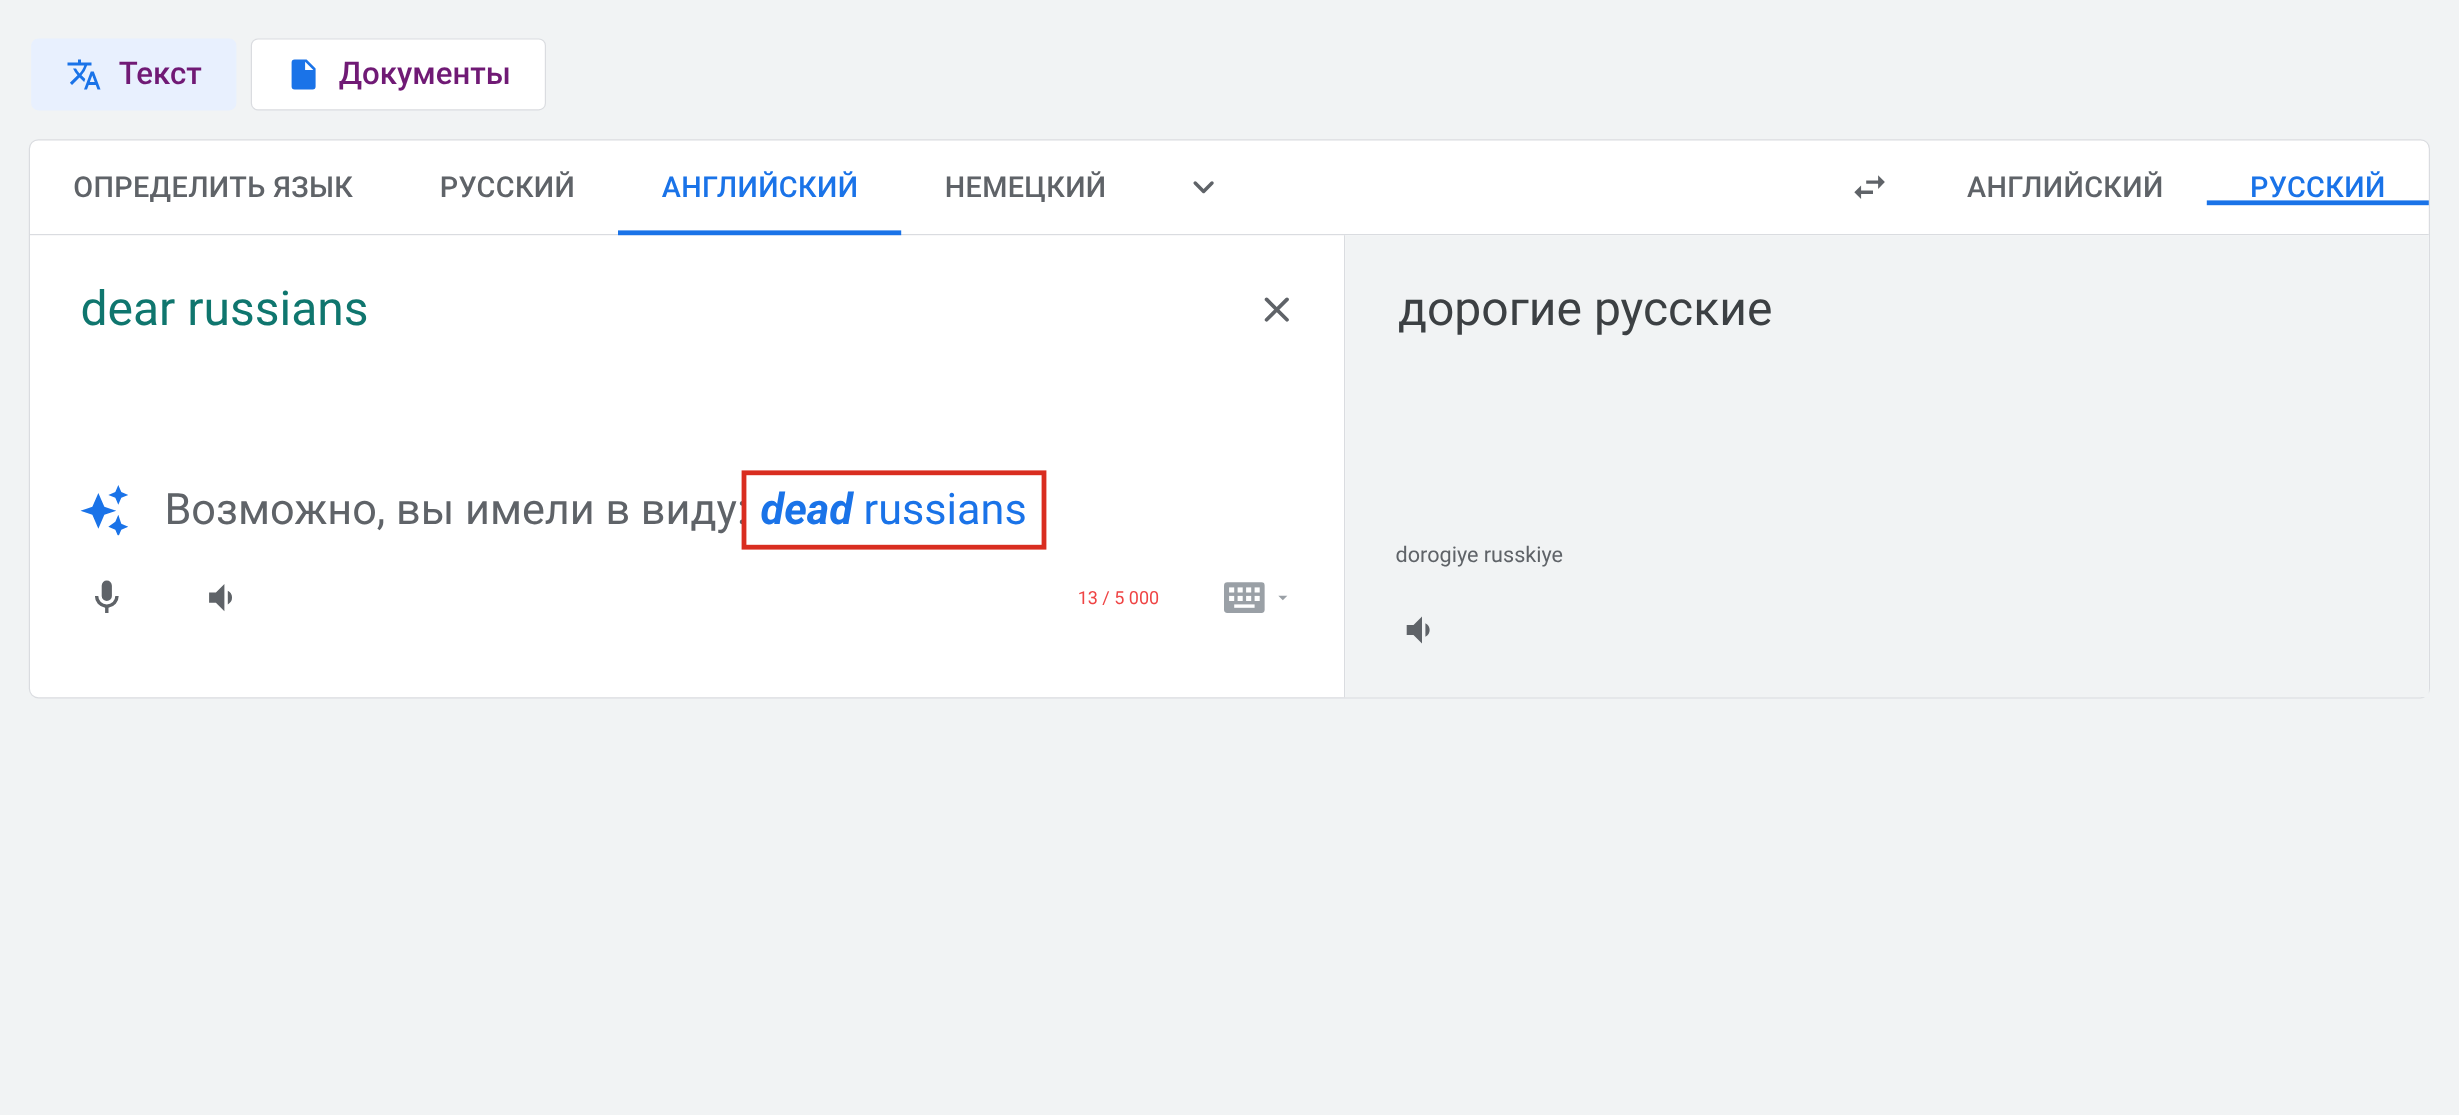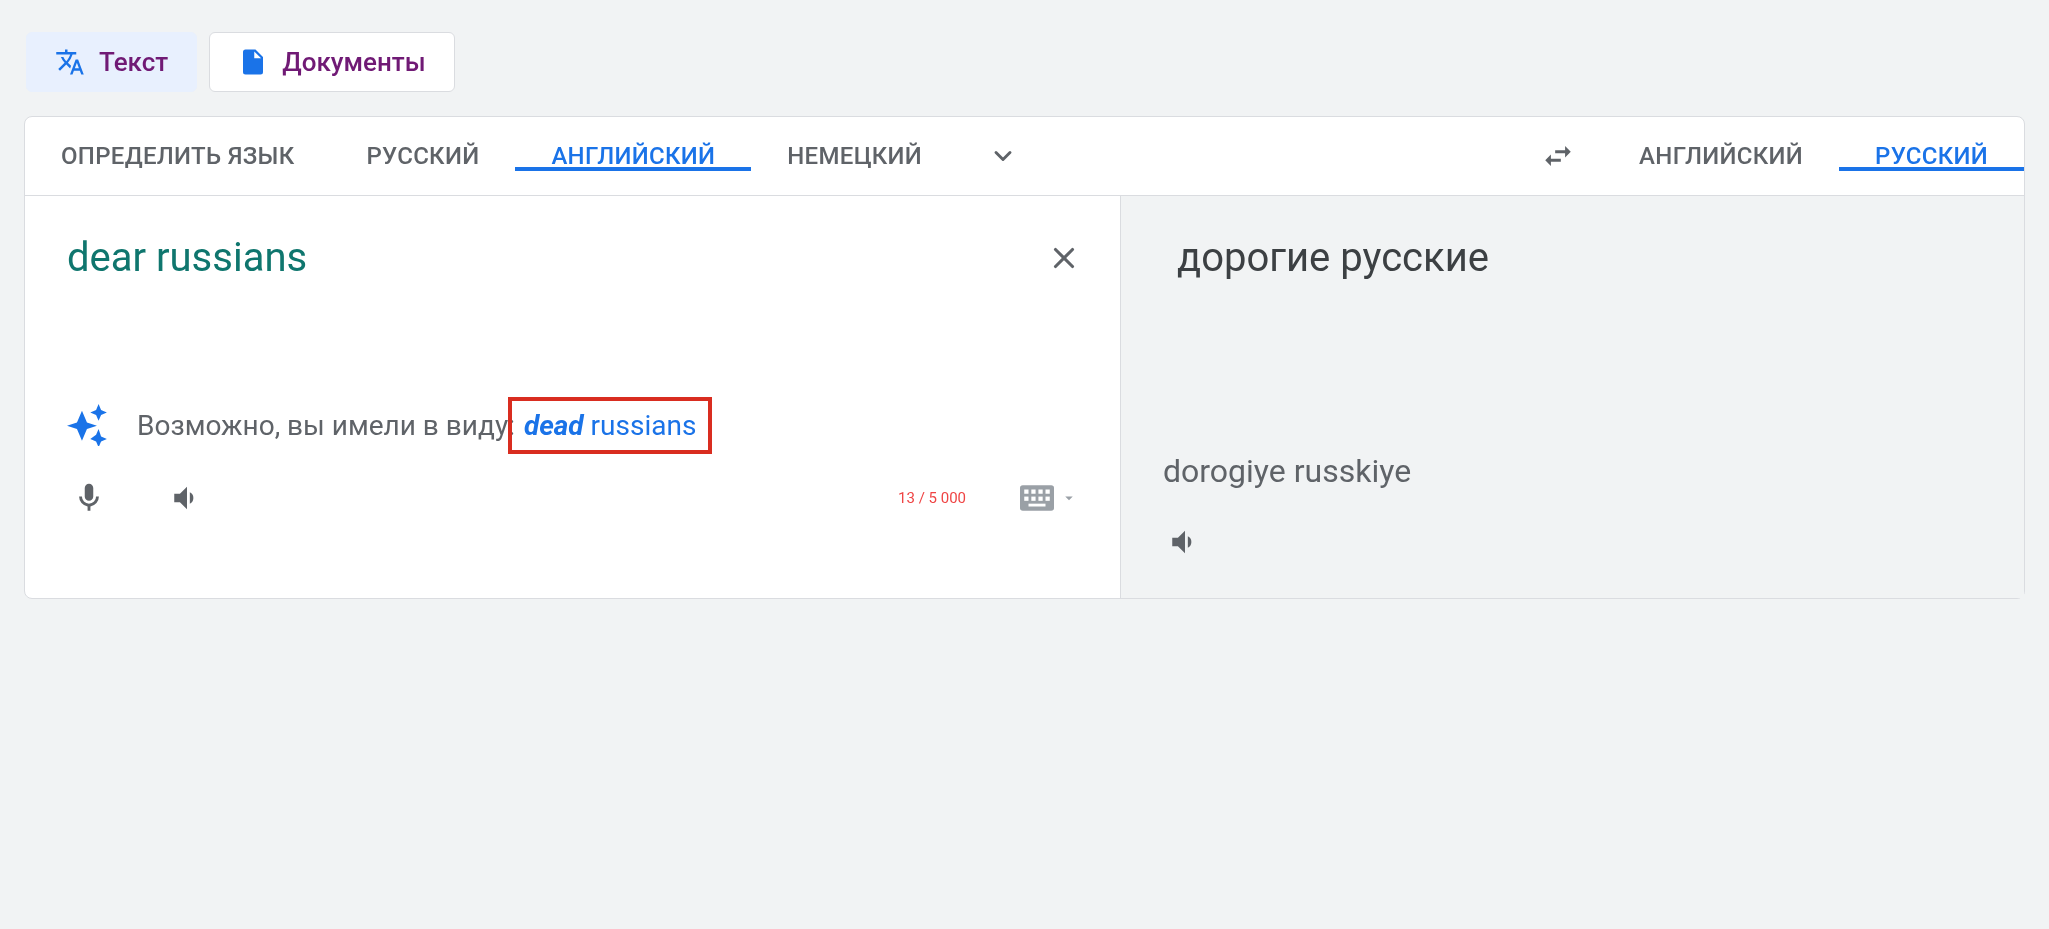--- a/index.html
+++ b/index.html
@@ -8,50 +8,50 @@
 
 .mode-bar{display:flex;gap:12px;padding:32px 0 0 26px}
 .mode-btn{display:flex;align-items:center;gap:14px;padding:14px 28px;border:1px solid #dadce0;border-radius:6px;background:#fff;color:#701a75;font-weight:500;font-size:26px;cursor:pointer}
 .mode-btn.selected{background:#e8f0fe;border-color:#e8f0fe}
 
 
 .card{position:relative;margin:24px 24px 0 24px;background:#fff;border:1px solid #dadce0;border-radius:8px}
 
 
 .lang-row{display:flex;align-items:stretch;height:78px;border-bottom:1px solid #dadce0}
-.lang-left{display:flex;align-items:center}
+.lang-left{display:flex;}
 .lang-tab{padding:0 36px;display:flex;align-items:center;color:#5f6368;font-size:24px;font-weight:500;letter-spacing:.3px;cursor:pointer;white-space:nowrap}
 .lang-tab.active{color:#1a73e8;position:relative}
 .lang-tab.active::after{content:"";position:absolute;left:0;right:0;bottom:-1px;height:4px;background:#1a73e8}
 .lang-more{width:90px;display:flex;align-items:center;justify-content:center;cursor:pointer;color:#5f6368}
 .swap{width:90px;display:flex;align-items:center;justify-content:center;cursor:pointer;color:#5f6368;margin-left:auto}
 .lang-right{display:flex;align-items:center}
 
 
 .panes{display:flex}
 .pane{position:relative}
 .pane-src{flex:0 0 1095px;border-right:1px solid #dadce0}
 .pane-dst{flex:1;background:#f1f3f4}
 
 
 .src-text{padding:38px 110px 0 42px;font-size:40px;color:#0f766e;line-height:1.2;min-height:160px}
 .clear-x{position:absolute;right:32px;top:38px;width:48px;height:48px;display:flex;align-items:center;justify-content:center;cursor:pointer;color:#5f6368}
 .suggest{display:flex;align-items:center;gap:28px;padding:0 42px;margin-top:10px}
-.suggest-text{font-size:28px;color:#5f6368}
+.suggest-text{font-size:36px;color:#5f6368}
 .suggest-link{color:#1a73e8;cursor:pointer}
 .suggest-link em{font-style:italic;font-weight:700}
 .redbox{border:4px solid #d92d20;padding:8px 12px;margin-left:-14px}
 .src-footer{display:flex;align-items:center;gap:54px;padding:30px 42px 34px 42px}
 .spacer{flex:1}
 .counter{font-size:15px;color:#ef4444}
 .kbd-wrap{display:flex;align-items:center;gap:6px;cursor:pointer;color:#5f6368}
 
 
-.dst-text{padding:38px 42px 0 56px;font-size:40px;color:#3c4043;line-height:1.2;min-height:160px}
-.translit{padding:0 42px;margin-top:58px;font-size:32px;color:#5f6368}
+.dst-text{padding:38px 42px 0 44px;font-size:40px;color:#3c4043;line-height:1.2;min-height:160px}
+.translit{padding:0 42px;margin-top:58px;font-size:18px;color:#5f6368}
 .dst-footer{display:flex;align-items:center;gap:54px;padding:30px 42px 34px 42px}
 
 .iconbtn{width:44px;height:44px;display:flex;align-items:center;justify-content:center;cursor:pointer;color:#5f6368}
 
 svg{display:block}
 </style>
 </head>
 <body>
 
 <div class="mode-bar">

